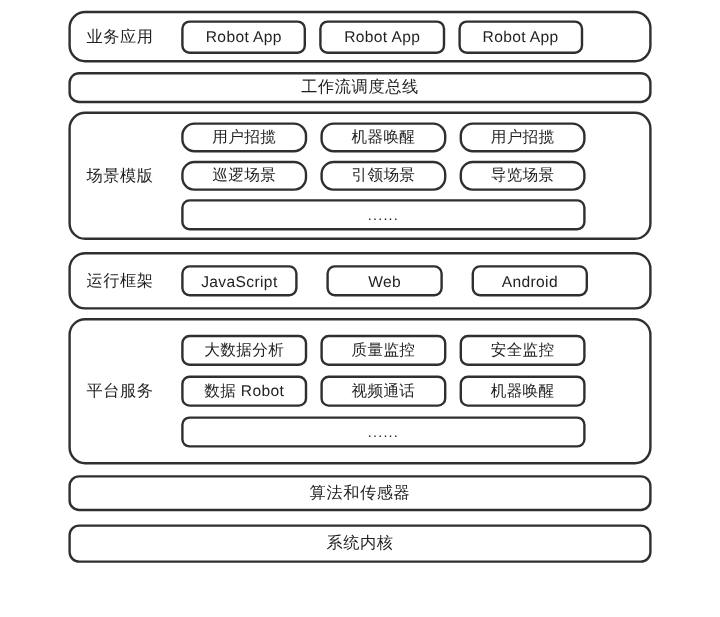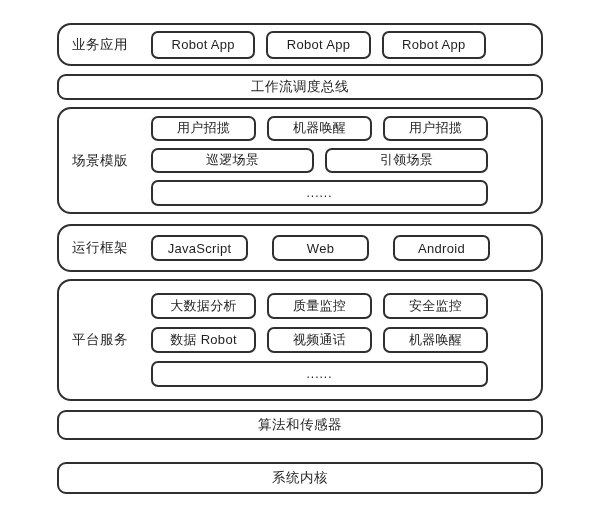--- a/index.html
+++ b/index.html
@@ -12,21 +12,21 @@
     width: 600px;
     height: 514px;
     background: #ffffff;
     font-family: "Liberation Sans", "DejaVu Sans", sans-serif;
     color: #1f1f1f;
     overflow: hidden;
   }
   .stack {
     position: absolute;
     left: 57px;
-    top: 23px;
+    top: 9px;
     width: 486px;
     display: flex;
     flex-direction: column;
   }
   .layer {
     box-sizing: border-box;
     border: 2px solid #2f2f2f;
     border-radius: 14px;
     background: #ffffff;
     display: flex;
@@ -92,30 +92,30 @@
 
   
   .layer-business   { height: 43px; }
   .layer-business .boxrow { margin-right: 55px; }
   .layer-business .smallbox { height: 28px; }
 
   .bar-workflow     { height: 26px; margin-top: 8px; text-align: right; }
 
   .layer-scenes     { height: 107px; margin-top: 7px; }
   .layer-scenes .grid { margin-right: 53px; }
-  .layer-scenes .smallbox { height: 25px; }
+  .layer-scenes .smallbox { height: 25px; border-radius: 11px; }
 
   .layer-framework  { height: 48px; margin-top: 10px; justify-content: center; }
   .layer-framework .boxrow { margin-right: 51px; gap: 24px; }
 
   .layer-platform   { height: 122px; margin-top: 7px; }
   .layer-platform .grid { margin-right: 53px; gap: 8px; }
 
   .bar-algorithms   { height: 30px; margin-top: 9px; }
-  .bar-kernel       { height: 32px; margin-top: 22px; }
+  .bar-kernel       { height: 32px; margin-top: 11px; }
 </style>
 </head>
 <body>
 
 <div class="canvas">
   <div class="stack">
 
     <div class="layer layer-business">
       <div class="layer-label">业务应用</div>
       <div class="boxrow">
@@ -131,20 +131,21 @@
       <div class="layer-label">场景模版</div>
       <div class="grid">
         <div class="boxrow">
           <div class="smallbox">用户招揽</div>
           <div class="smallbox">机器唤醒</div>
           <div class="smallbox">用户招揽</div>
         </div>
         <div class="boxrow">
           <div class="smallbox">巡逻场景</div>
           <div class="smallbox">引领场景</div>
+          <div class="smallbox">导览场景</div>
         </div>
         <div class="widebox">......</div>
       </div>
     </div>
 
     <div class="layer layer-framework">
       <div class="layer-label">运行框架</div>
       <div class="boxrow">
         <div class="smallbox">JavaScript</div>
         <div class="smallbox">Web</div>

